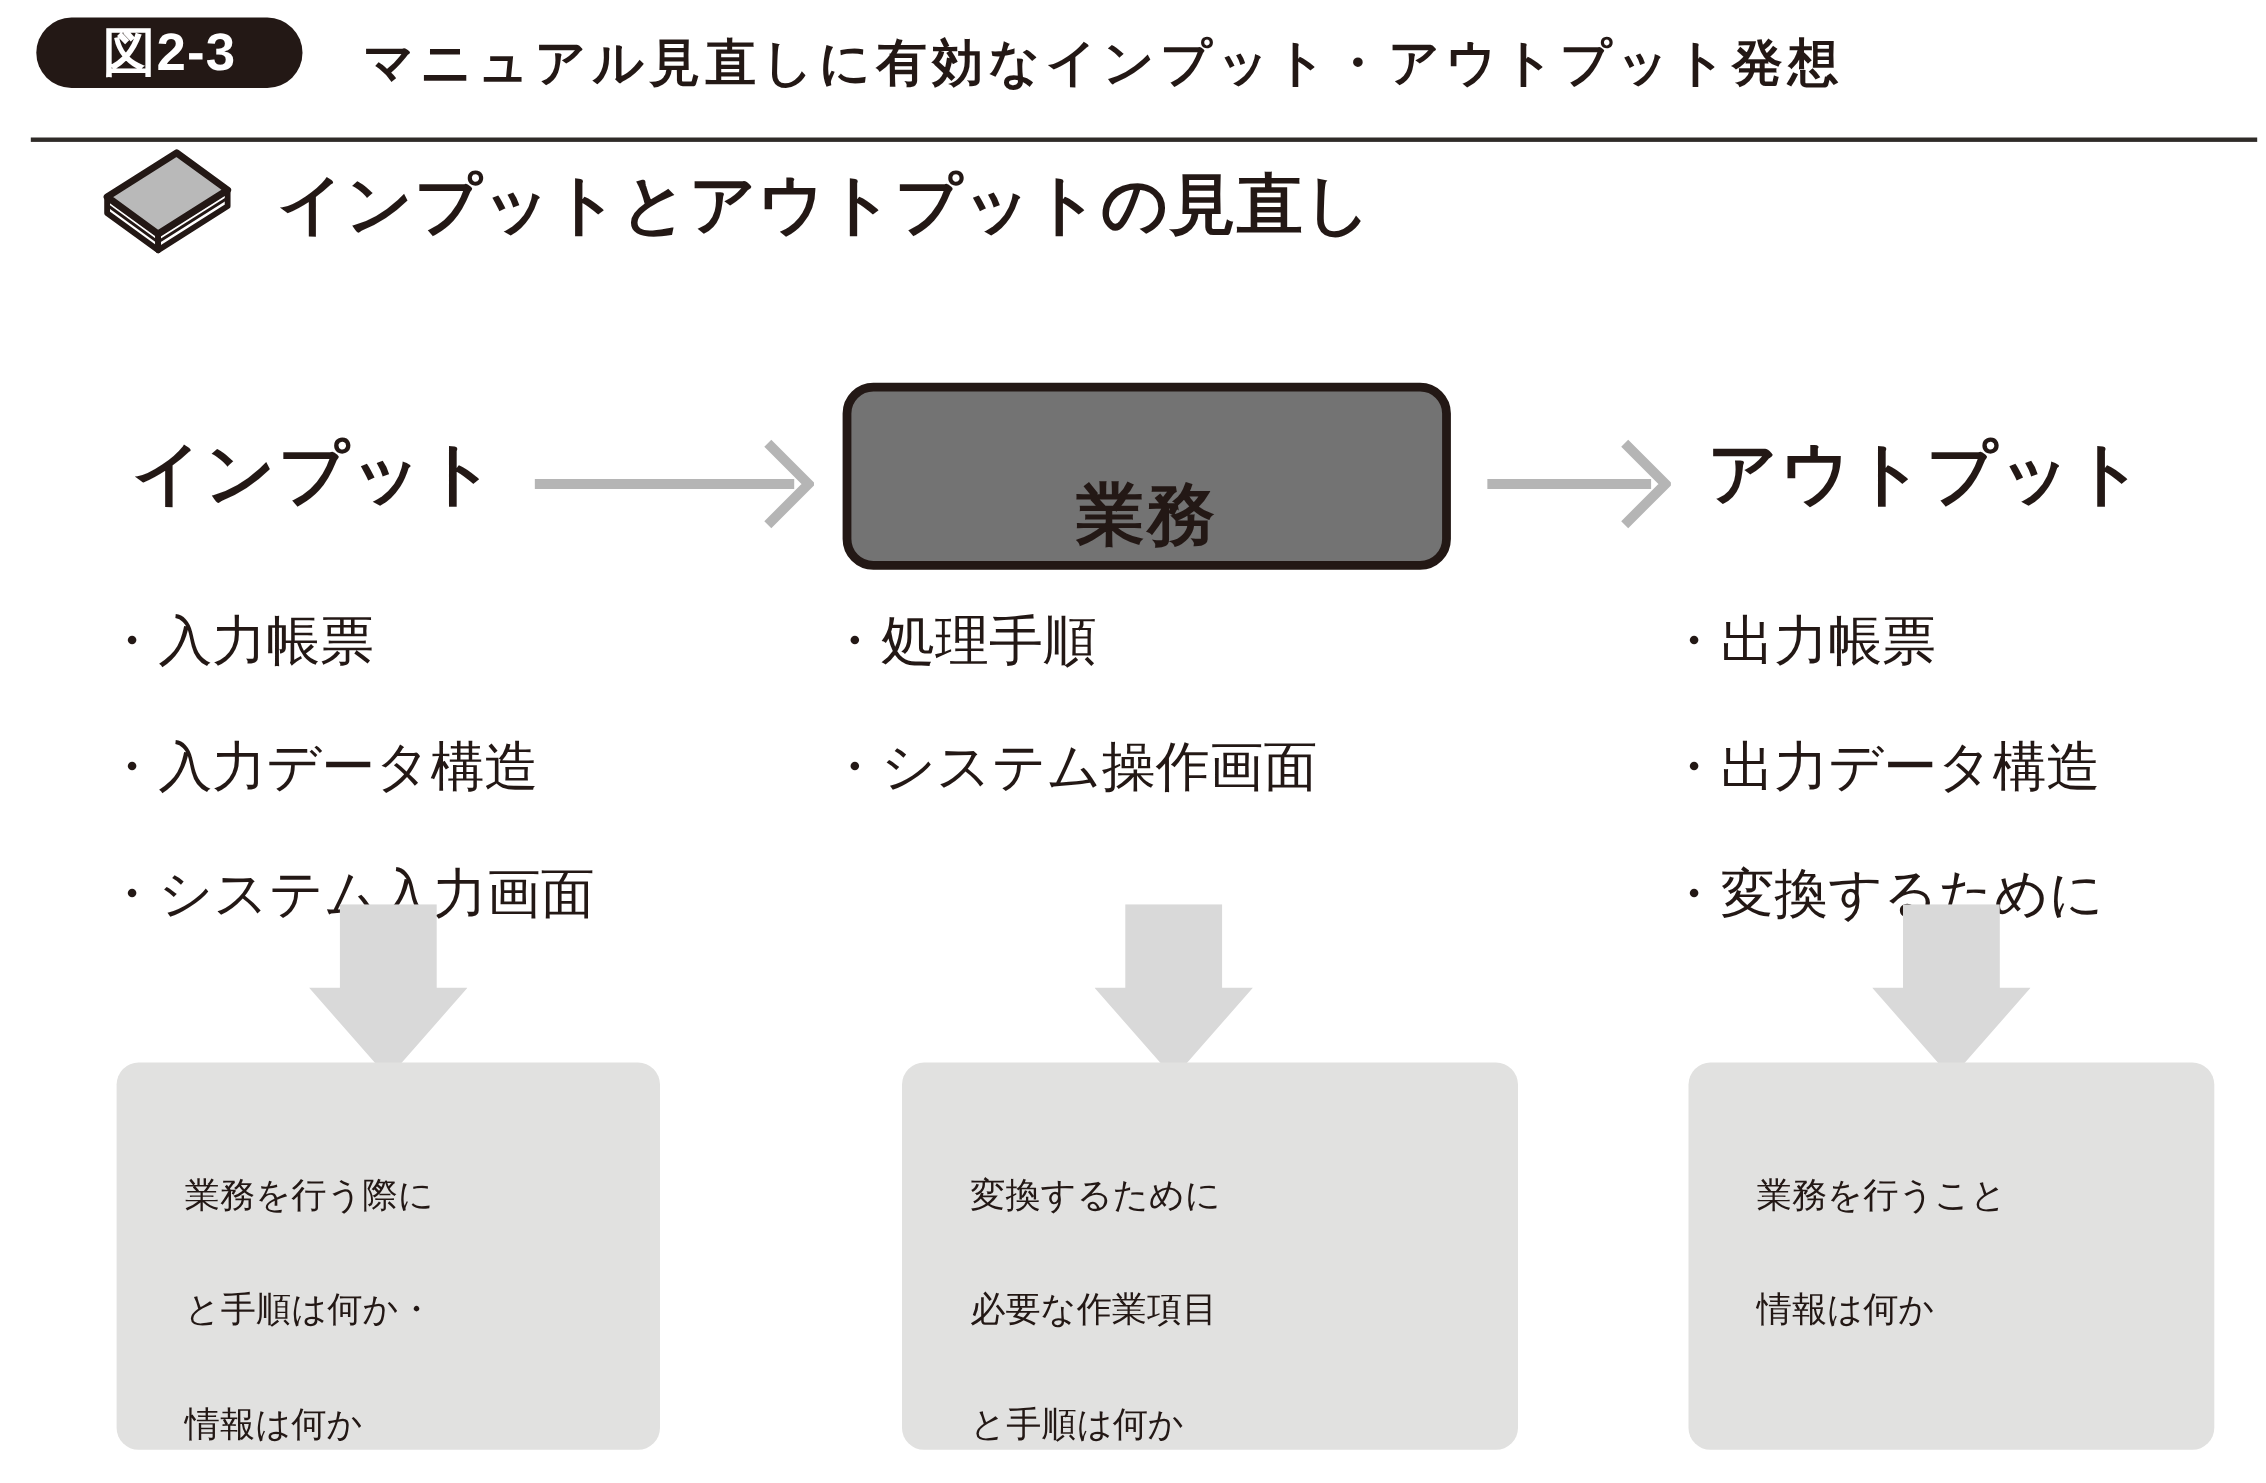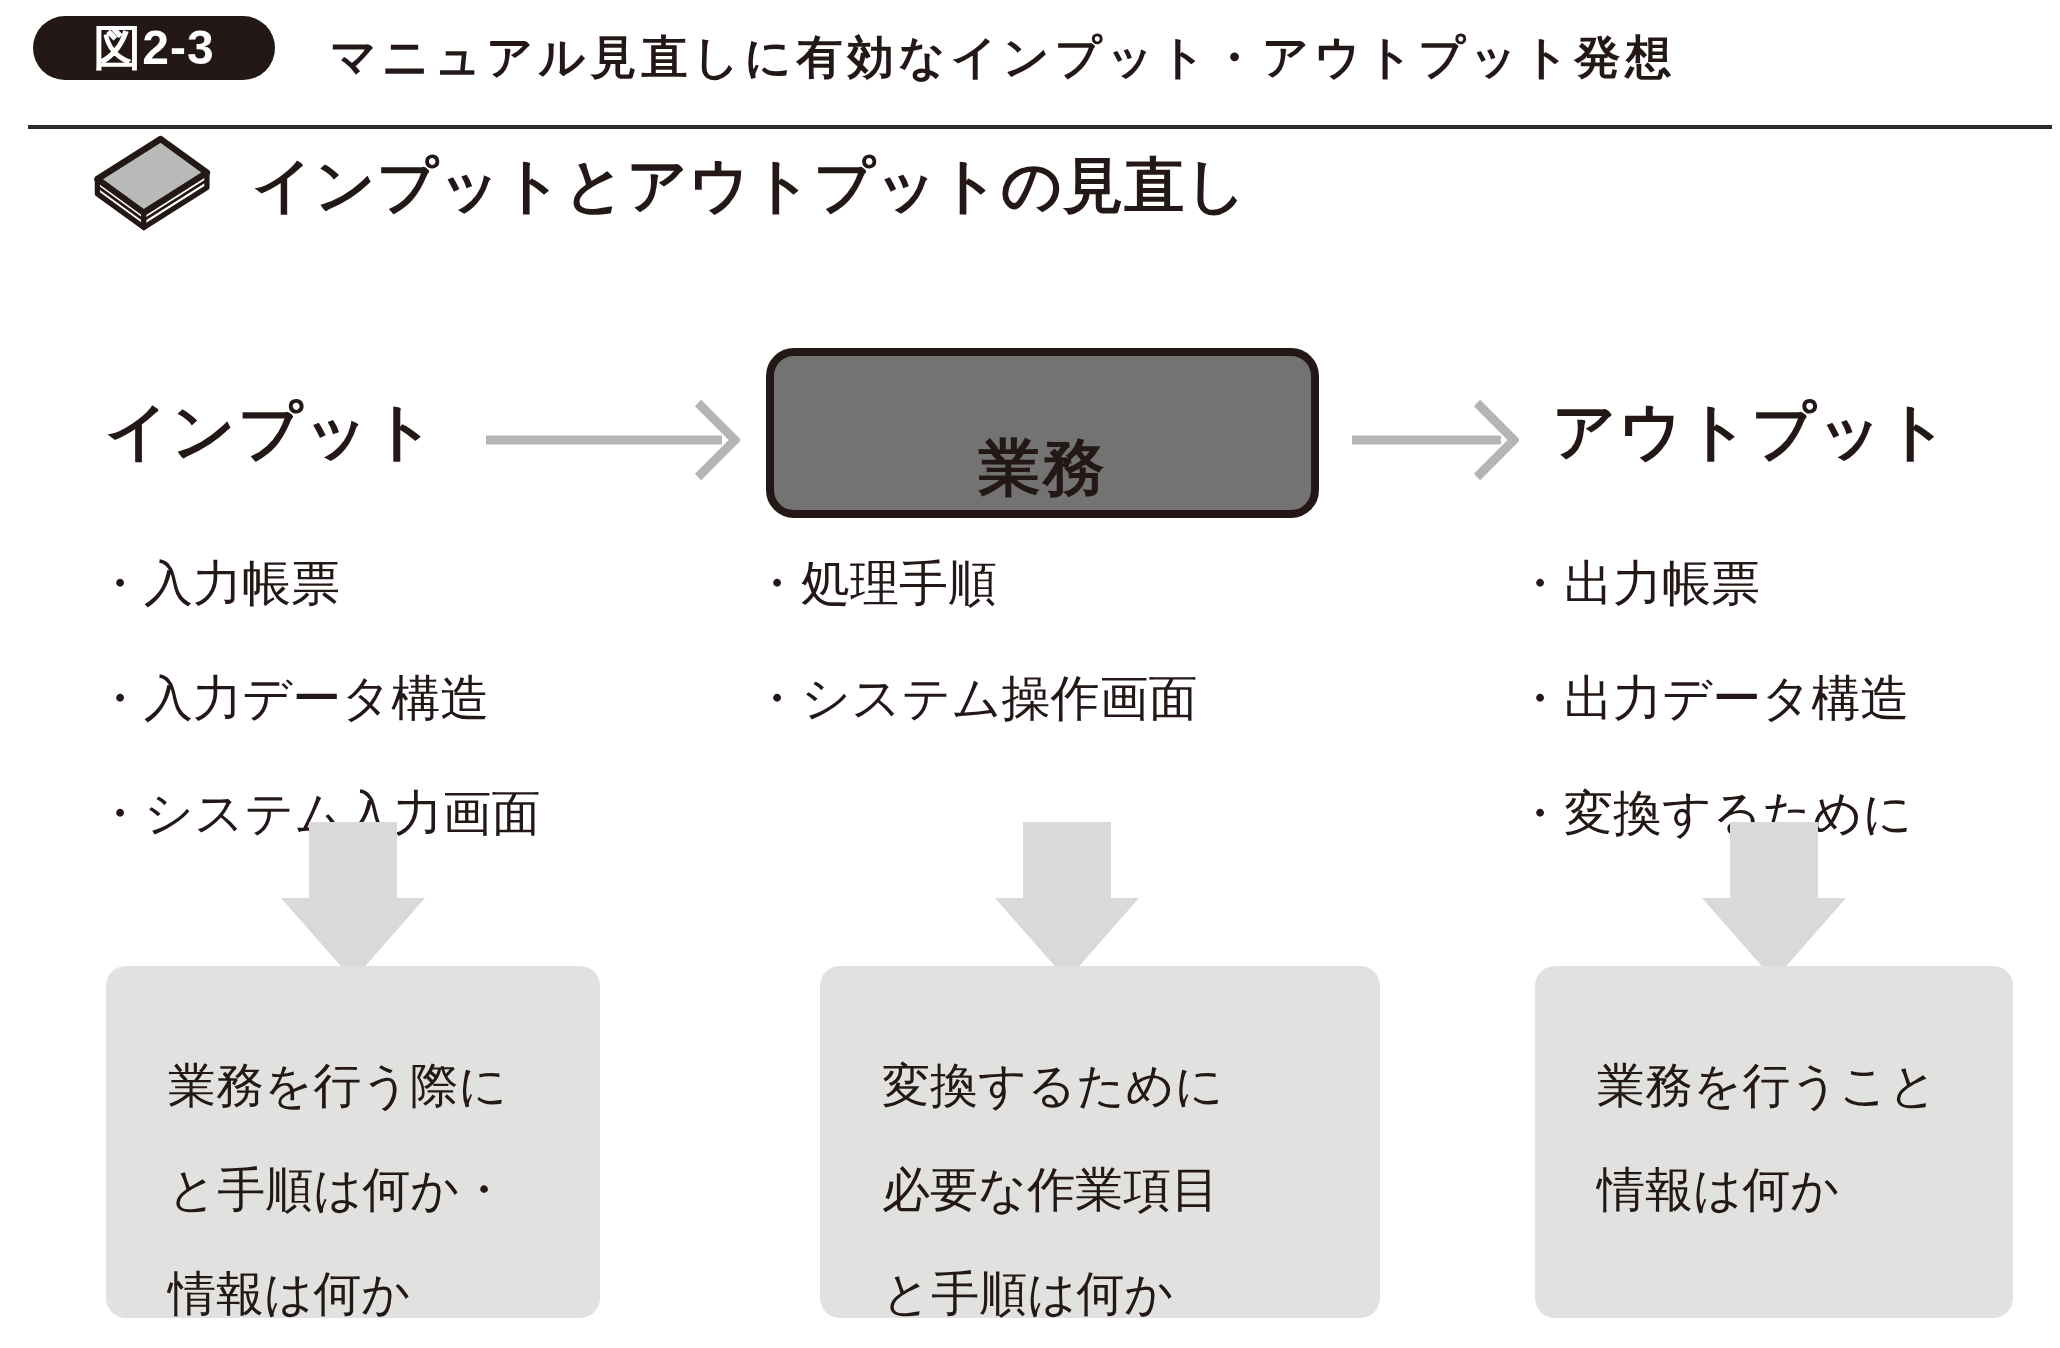--- a/index.html
+++ b/index.html
@@ -15,21 +15,21 @@
   .header-rule{position:absolute;left:28px;top:125px;width:2024px;height:4px;background:#2f2b28;}
 
   
   .book-icon{position:absolute;left:58px;top:120px;}
   .section-heading{position:absolute;left:252px;top:146px;font-size:60px;font-weight:bold;
     letter-spacing:1px;white-space:nowrap;}
 
   
   .flow-label{position:absolute;top:400px;font-size:63px;font-weight:bold;line-height:1;
     letter-spacing:2px;white-space:nowrap;}
-  #input-label{left:105px;}
+  #input-label{left:120px;}
   #output-label{left:1552px;text-align:right;}
   .process-box{position:absolute;left:766px;top:348px;width:553px;height:170px;background:#737373;
     border:8px solid #231815;border-radius:28px;box-sizing:border-box;
     display:flex;align-items:flex-end;justify-content:center;}
   .process-box span{font-size:62px;font-weight:bold;letter-spacing:2px;}
   .flow-arrow{position:absolute;top:393px;}
   #flow-arrow-1{left:486px;}
   #flow-arrow-2{left:1352px;}
 
   
@@ -40,21 +40,21 @@
   #list-output{left:1515px;}
 
   
   .block-arrow{position:absolute;top:822px;}
   #down-arrow-1{left:281px;}
   #down-arrow-2{left:995px;}
   #down-arrow-3{left:1702px;}
 
   
   .note-box{position:absolute;top:966px;height:352px;background:#e1e1e0;border-radius:20px;
-    box-sizing:border-box;padding:68px 40px 0 62px;font-size:48px;}
+    box-sizing:border-box;padding:68px 40px 0 62px;font-size:32px;}
   .note-box div{line-height:104px;white-space:nowrap;}
   #note-box-1{left:106px;width:494px;}
   #note-box-2{left:820px;width:560px;}
   #note-box-3{left:1535px;width:478px;}
 </style>
 </head>
 <body>
 
 <div id="canvas">
 

